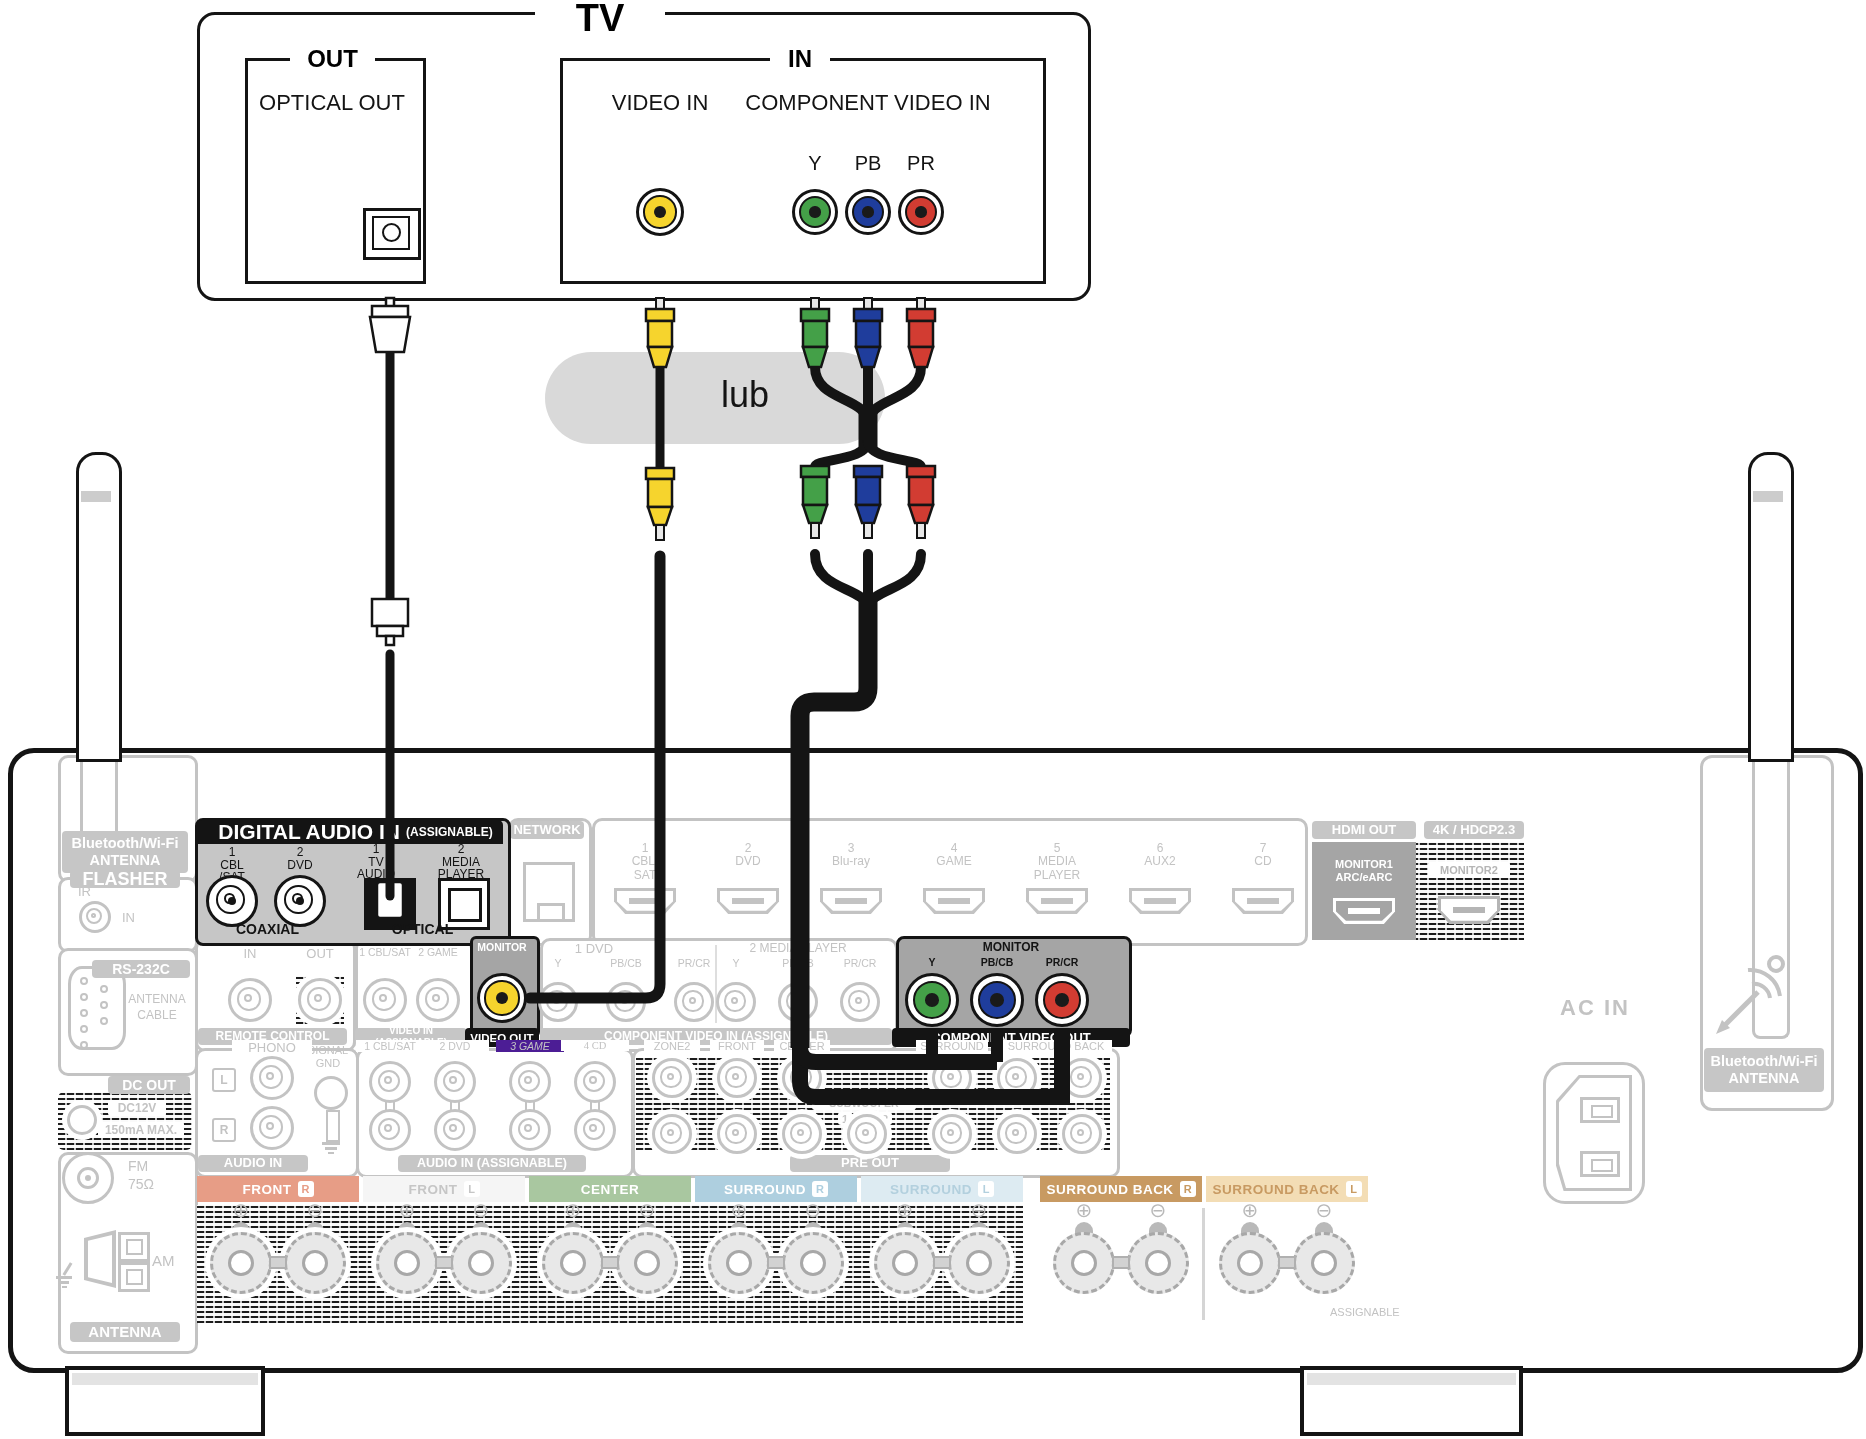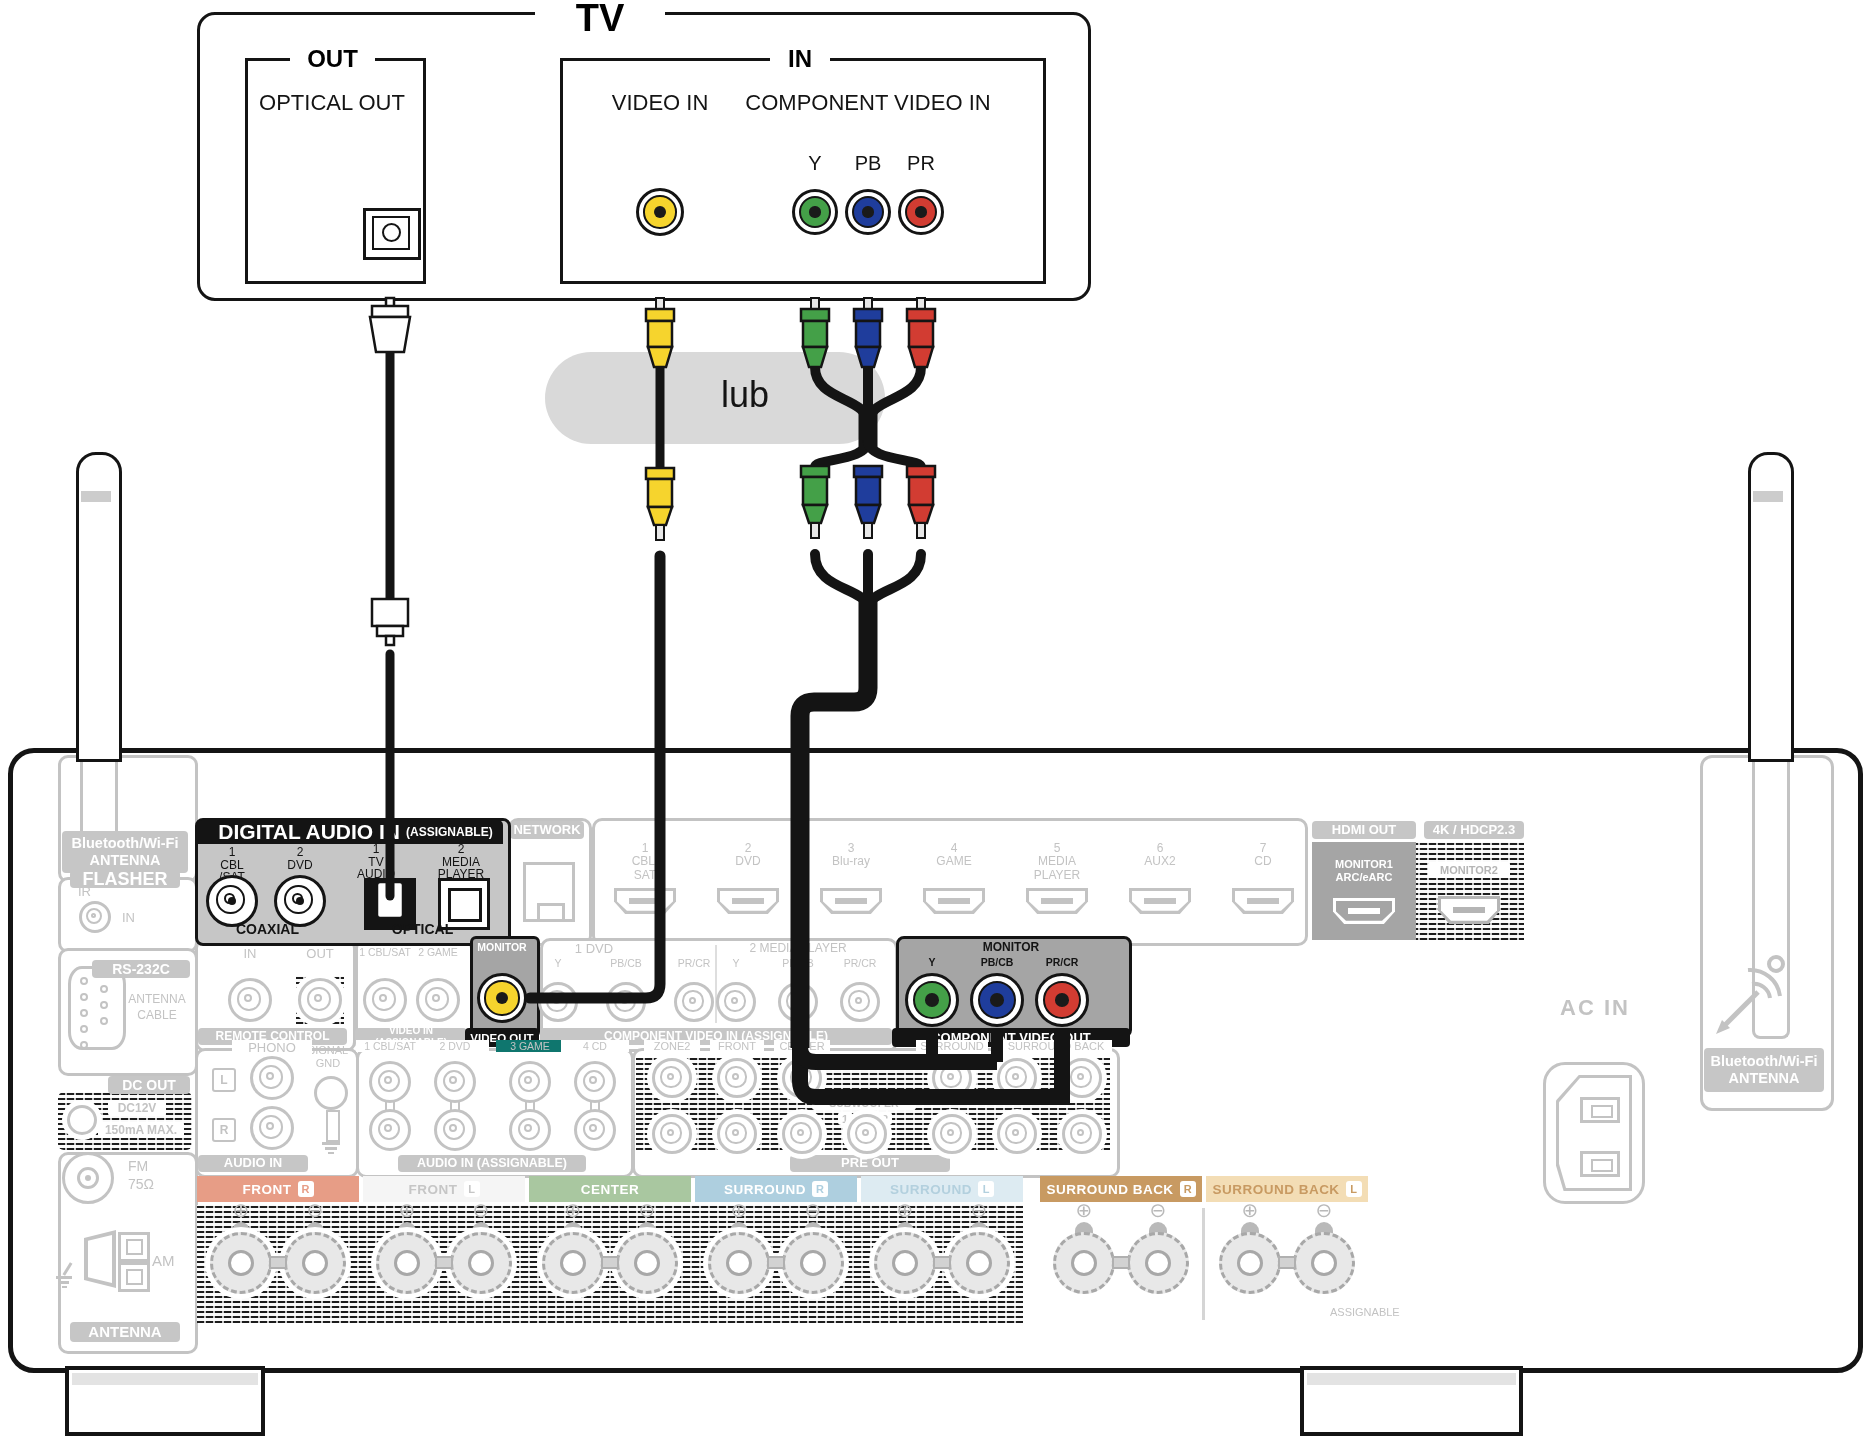--- a/index.html
+++ b/index.html
@@ -530,33 +530,33 @@
     <div style="position: absolute; left: 434px; top: 1061px; width: 42px; height: 42px; border: 3px solid rgb(195, 195, 195); border-radius: 50%; background: rgb(255, 255, 255); z-index: 3; box-sizing: border-box;">
       <div style="position: absolute; left: 16%; top: 16%; width: 62%; height: 62%; border: 2.5px solid rgb(195, 195, 195); border-radius: 50%; box-sizing: border-box;">
         <div style="position: absolute; left: 24%; top: 24%; width: 44%; height: 44%; border: 2px solid rgb(195, 195, 195); border-radius: 50%; box-sizing: border-box;"></div>
       </div>
     </div>
     <div style="position: absolute; left: 434px; top: 1109px; width: 42px; height: 42px; border: 3px solid rgb(195, 195, 195); border-radius: 50%; background: rgb(255, 255, 255); z-index: 3; box-sizing: border-box;">
       <div style="position: absolute; left: 16%; top: 16%; width: 62%; height: 62%; border: 2.5px solid rgb(195, 195, 195); border-radius: 50%; box-sizing: border-box;">
         <div style="position: absolute; left: 24%; top: 24%; width: 44%; height: 44%; border: 2px solid rgb(195, 195, 195); border-radius: 50%; box-sizing: border-box;"></div>
       </div>
     </div>
-    <div style="position: absolute; left: 496px; top: 1040px; width: 68px; text-align: center; color: rgb(195, 195, 195); font-size: 10.5px; background: #0f766e; z-index: 3;">3 GAME</div>
+    <div style="position: absolute; left: 496px; top: 1040px; width: 68px; text-align: center; color: rgb(195, 195, 195); font-size: 10.5px; background: #4c1d95; z-index: 3; font-style: italic;">3 GAME</div>
     <div style="position: absolute; left: 525px; top: 1098px; width: 10px; height: 28px; background: rgb(255, 255, 255); border: 2.5px solid rgb(195, 195, 195); box-sizing: border-box; z-index: 2;"></div>
     <div style="position: absolute; left: 509px; top: 1061px; width: 42px; height: 42px; border: 3px solid rgb(195, 195, 195); border-radius: 50%; background: rgb(255, 255, 255); z-index: 3; box-sizing: border-box;">
       <div style="position: absolute; left: 16%; top: 16%; width: 62%; height: 62%; border: 2.5px solid rgb(195, 195, 195); border-radius: 50%; box-sizing: border-box;">
         <div style="position: absolute; left: 24%; top: 24%; width: 44%; height: 44%; border: 2px solid rgb(195, 195, 195); border-radius: 50%; box-sizing: border-box;"></div>
       </div>
     </div>
     <div style="position: absolute; left: 509px; top: 1109px; width: 42px; height: 42px; border: 3px solid rgb(195, 195, 195); border-radius: 50%; background: rgb(255, 255, 255); z-index: 3; box-sizing: border-box;">
       <div style="position: absolute; left: 16%; top: 16%; width: 62%; height: 62%; border: 2.5px solid rgb(195, 195, 195); border-radius: 50%; box-sizing: border-box;">
         <div style="position: absolute; left: 24%; top: 24%; width: 44%; height: 44%; border: 2px solid rgb(195, 195, 195); border-radius: 50%; box-sizing: border-box;"></div>
       </div>
     </div>
-    <div style="position: absolute; left: 561px; top: 1040px; width: 68px; text-align: center; color: rgb(195, 195, 195); font-size: 10.5px; background: rgb(255, 255, 255); z-index: 3;">4 CD</div>
+    <div style="position: absolute; left: 561px; top: 1040px; width: 68px; text-align: center; color: rgb(195, 195, 195); font-size: 10.5px; background: rgb(255, 255, 255); z-index: 3; font-family: Liberation Serif, serif;">4 CD</div>
     <div style="position: absolute; left: 590px; top: 1098px; width: 10px; height: 28px; background: rgb(255, 255, 255); border: 2.5px solid rgb(195, 195, 195); box-sizing: border-box; z-index: 2;"></div>
     <div style="position: absolute; left: 574px; top: 1061px; width: 42px; height: 42px; border: 3px solid rgb(195, 195, 195); border-radius: 50%; background: rgb(255, 255, 255); z-index: 3; box-sizing: border-box;">
       <div style="position: absolute; left: 16%; top: 16%; width: 62%; height: 62%; border: 2.5px solid rgb(195, 195, 195); border-radius: 50%; box-sizing: border-box;">
         <div style="position: absolute; left: 24%; top: 24%; width: 44%; height: 44%; border: 2px solid rgb(195, 195, 195); border-radius: 50%; box-sizing: border-box;"></div>
       </div>
     </div>
     <div style="position: absolute; left: 574px; top: 1109px; width: 42px; height: 42px; border: 3px solid rgb(195, 195, 195); border-radius: 50%; background: rgb(255, 255, 255); z-index: 3; box-sizing: border-box;">
       <div style="position: absolute; left: 16%; top: 16%; width: 62%; height: 62%; border: 2.5px solid rgb(195, 195, 195); border-radius: 50%; box-sizing: border-box;">
         <div style="position: absolute; left: 24%; top: 24%; width: 44%; height: 44%; border: 2px solid rgb(195, 195, 195); border-radius: 50%; box-sizing: border-box;"></div>
       </div>

